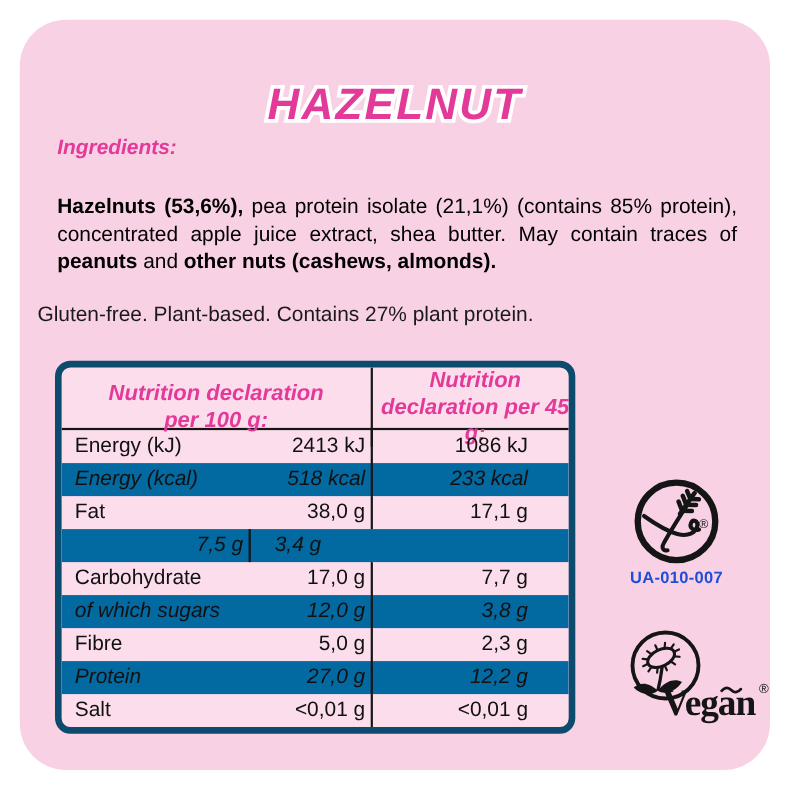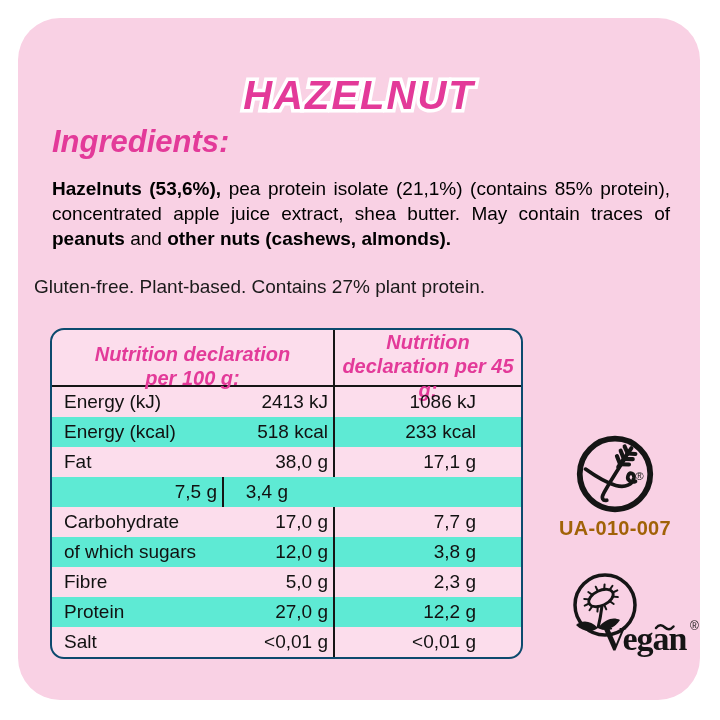--- a/index.html
+++ b/index.html
@@ -10,45 +10,45 @@
 
   
   .title-wrap{position:absolute;top:57px;left:0;width:100%;text-align:center;
               font-style:italic;font-weight:700;font-size:40px;letter-spacing:2px;
               line-height:1;}
   .t-stroke{display:inline-block;width:100%;-webkit-text-stroke:7px #ffffff;color:#ffffff;}
   .t-fill{position:absolute;left:0;top:0;width:100%;color:#E33A99;}
 
   
   .ing-heading{position:absolute;top:106px;left:34px;font-style:italic;font-weight:700;
-               font-size:31px;color:#E33A99;}
+               font-size:19px;color:#E33A99;}
   .ing-text{position:absolute;top:158px;left:34px;width:618px;margin:0;
             font-size:19px;line-height:25px;color:#000000;text-align:justify;}
   .ing-text b{font-weight:700;}
   .claims{position:absolute;top:258px;left:16px;margin:0;font-size:19px;color:#1a1a1a;}
 
   
   .tbl{position:absolute;top:310px;left:32px;width:473px;background:#FCDDEC;
-       border:2px solid #0c4a6e;border-radius:14px;overflow:hidden;box-sizing:border-box;}
+       border:6px solid #0c4a6e;border-radius:14px;overflow:hidden;box-sizing:border-box;}
   .tbl-head{display:grid;grid-template-columns:281px 188px;height:55px;
             border-bottom:2px solid #151515;}
   .th{display:flex;flex-direction:column;justify-content:center;text-align:center;
       color:#E33A99;font-style:italic;font-weight:700;font-size:20px;line-height:24px;}
   .th-right{border-left:2px solid #151515;box-sizing:border-box;}
   .row{display:grid;grid-template-columns:170px 111px 188px;height:30px;}
-  .row.hl{background:#5eead4;}
+  .row.hl{background:#0369a1;font-style:italic;}
   .cell{display:flex;align-items:center;font-size:19px;color:#111;box-sizing:border-box;}
   .lbl{padding-left:12px;}
   .v100{justify-content:flex-end;padding-right:5px;}
   .v45{border-left:2px solid #151515;justify-content:flex-end;padding-right:45px;}
 
   
   .gf-block{position:absolute;left:541px;top:415px;width:112px;text-align:center;}
   .gf-block svg{display:block;margin:0 auto;}
-  .gf-code{margin-top:2px;font-weight:700;font-size:20px;color:#a16207;letter-spacing:0.3px;}
+  .gf-code{margin-top:2px;font-weight:700;font-size:15px;color:#1d4ed8;letter-spacing:0.3px;}
   .vegan-block{position:absolute;left:550px;top:552px;width:140px;height:120px;}
 </style>
 </head>
 <body>
 
 <div class="page">
   <div class="panel">
 
     <div class="title-wrap">
       <span class="t-stroke">HAZELNUT</span>

